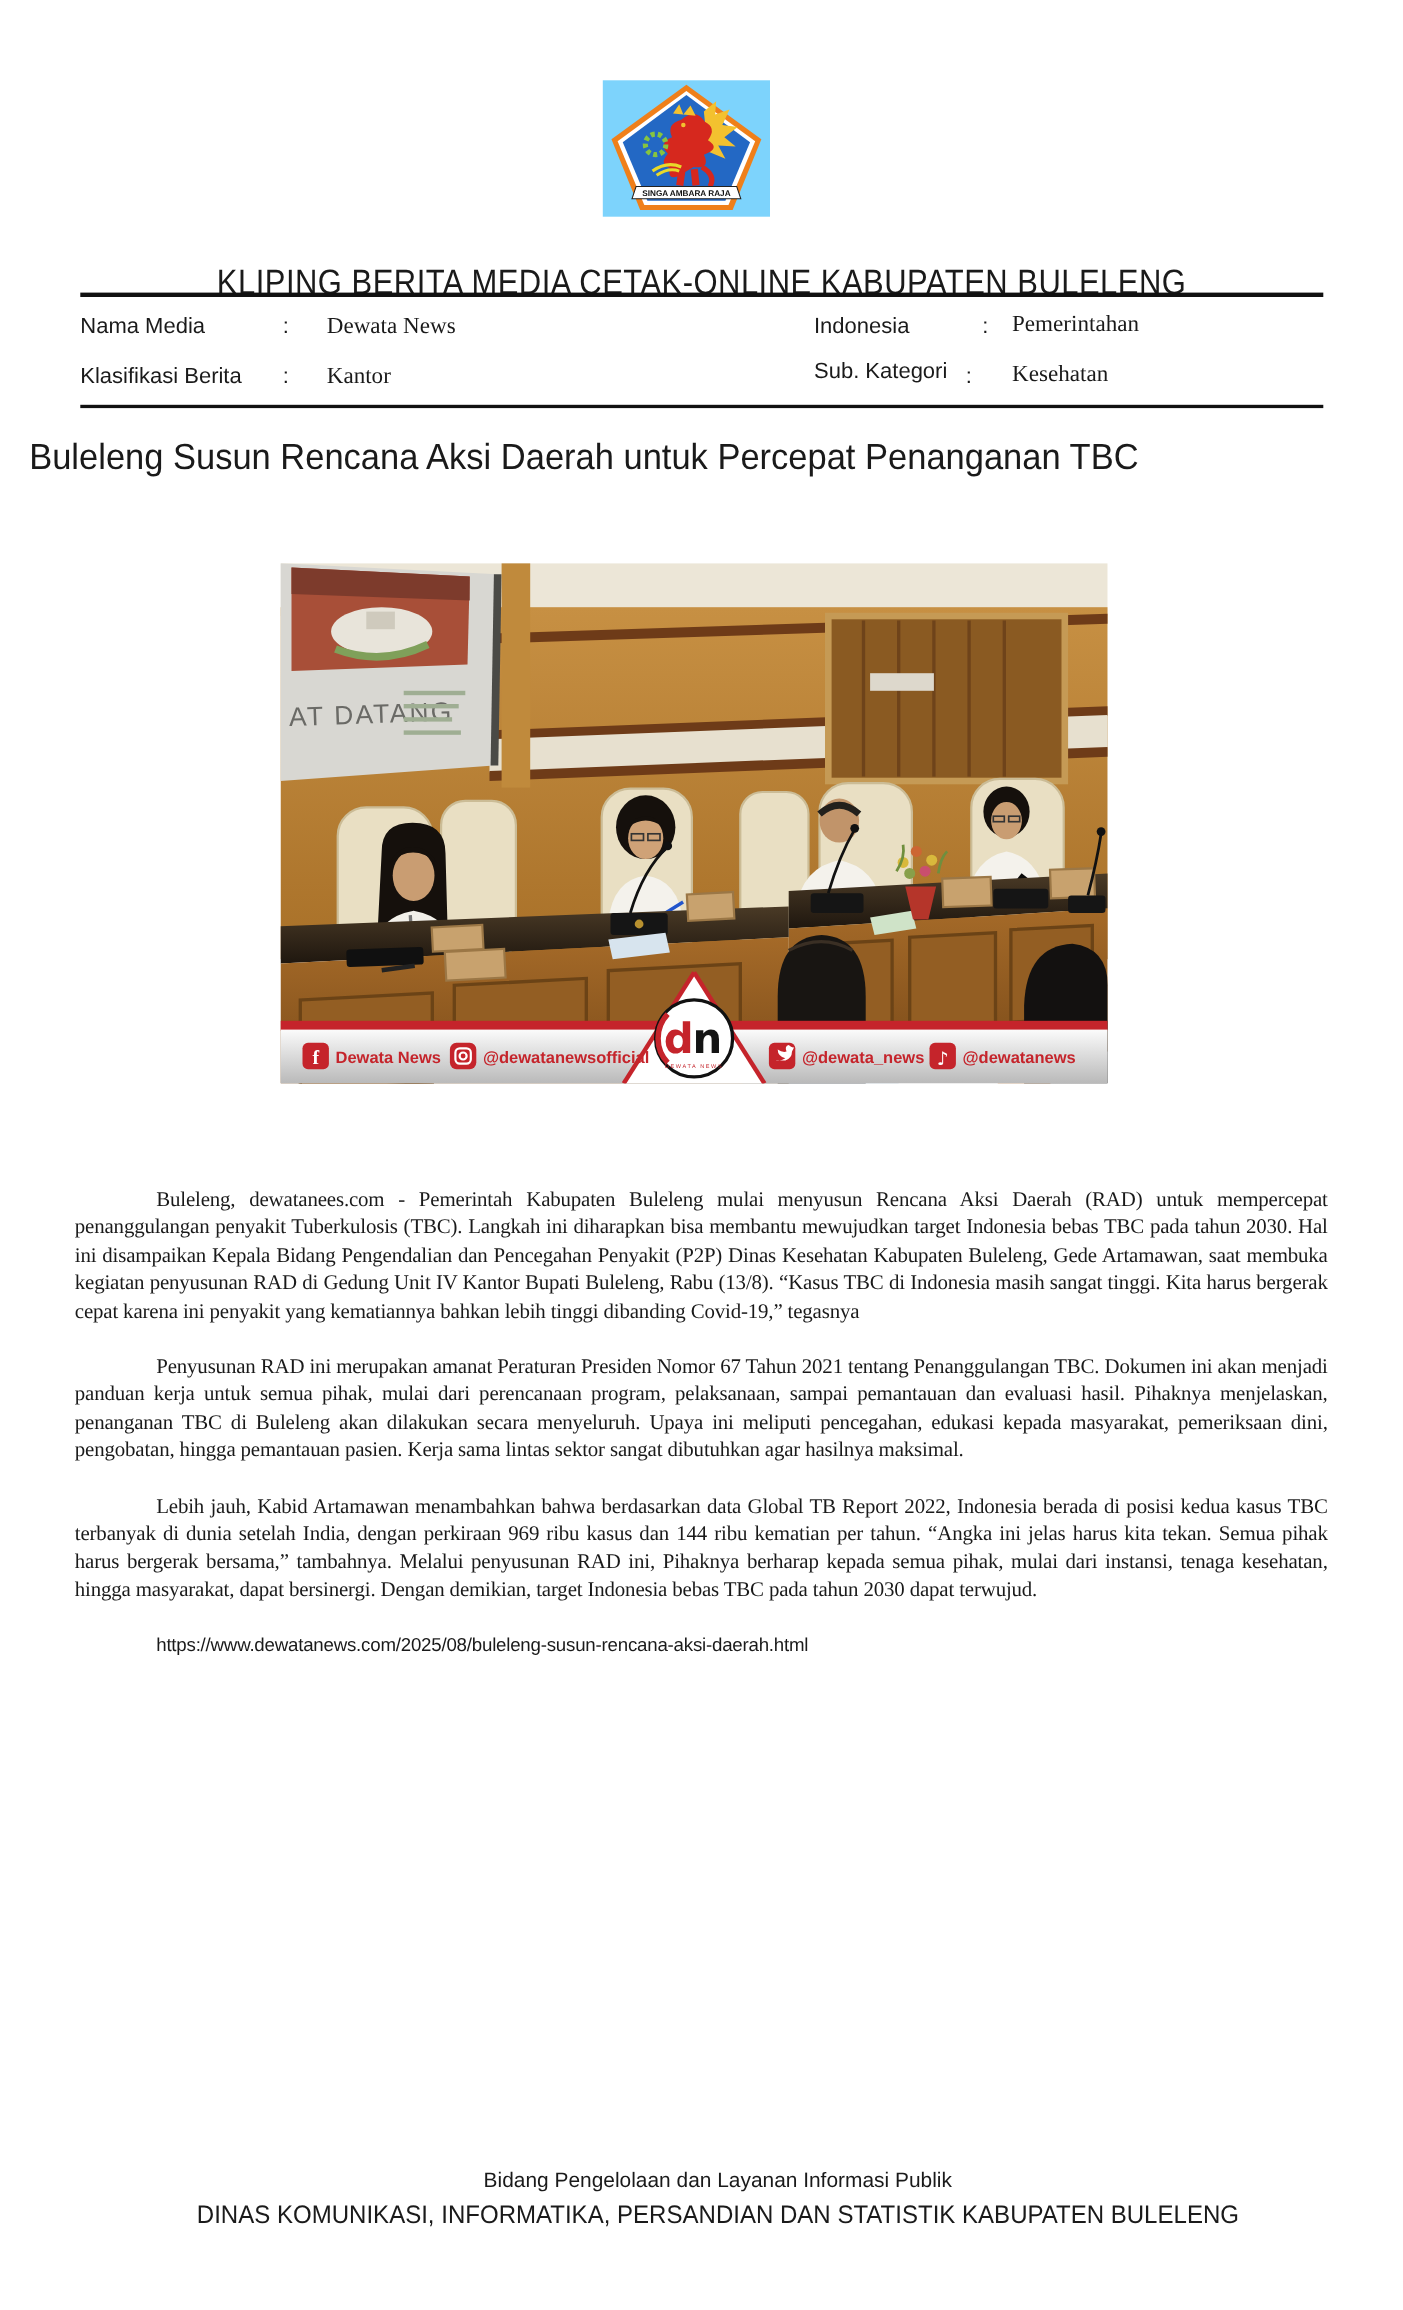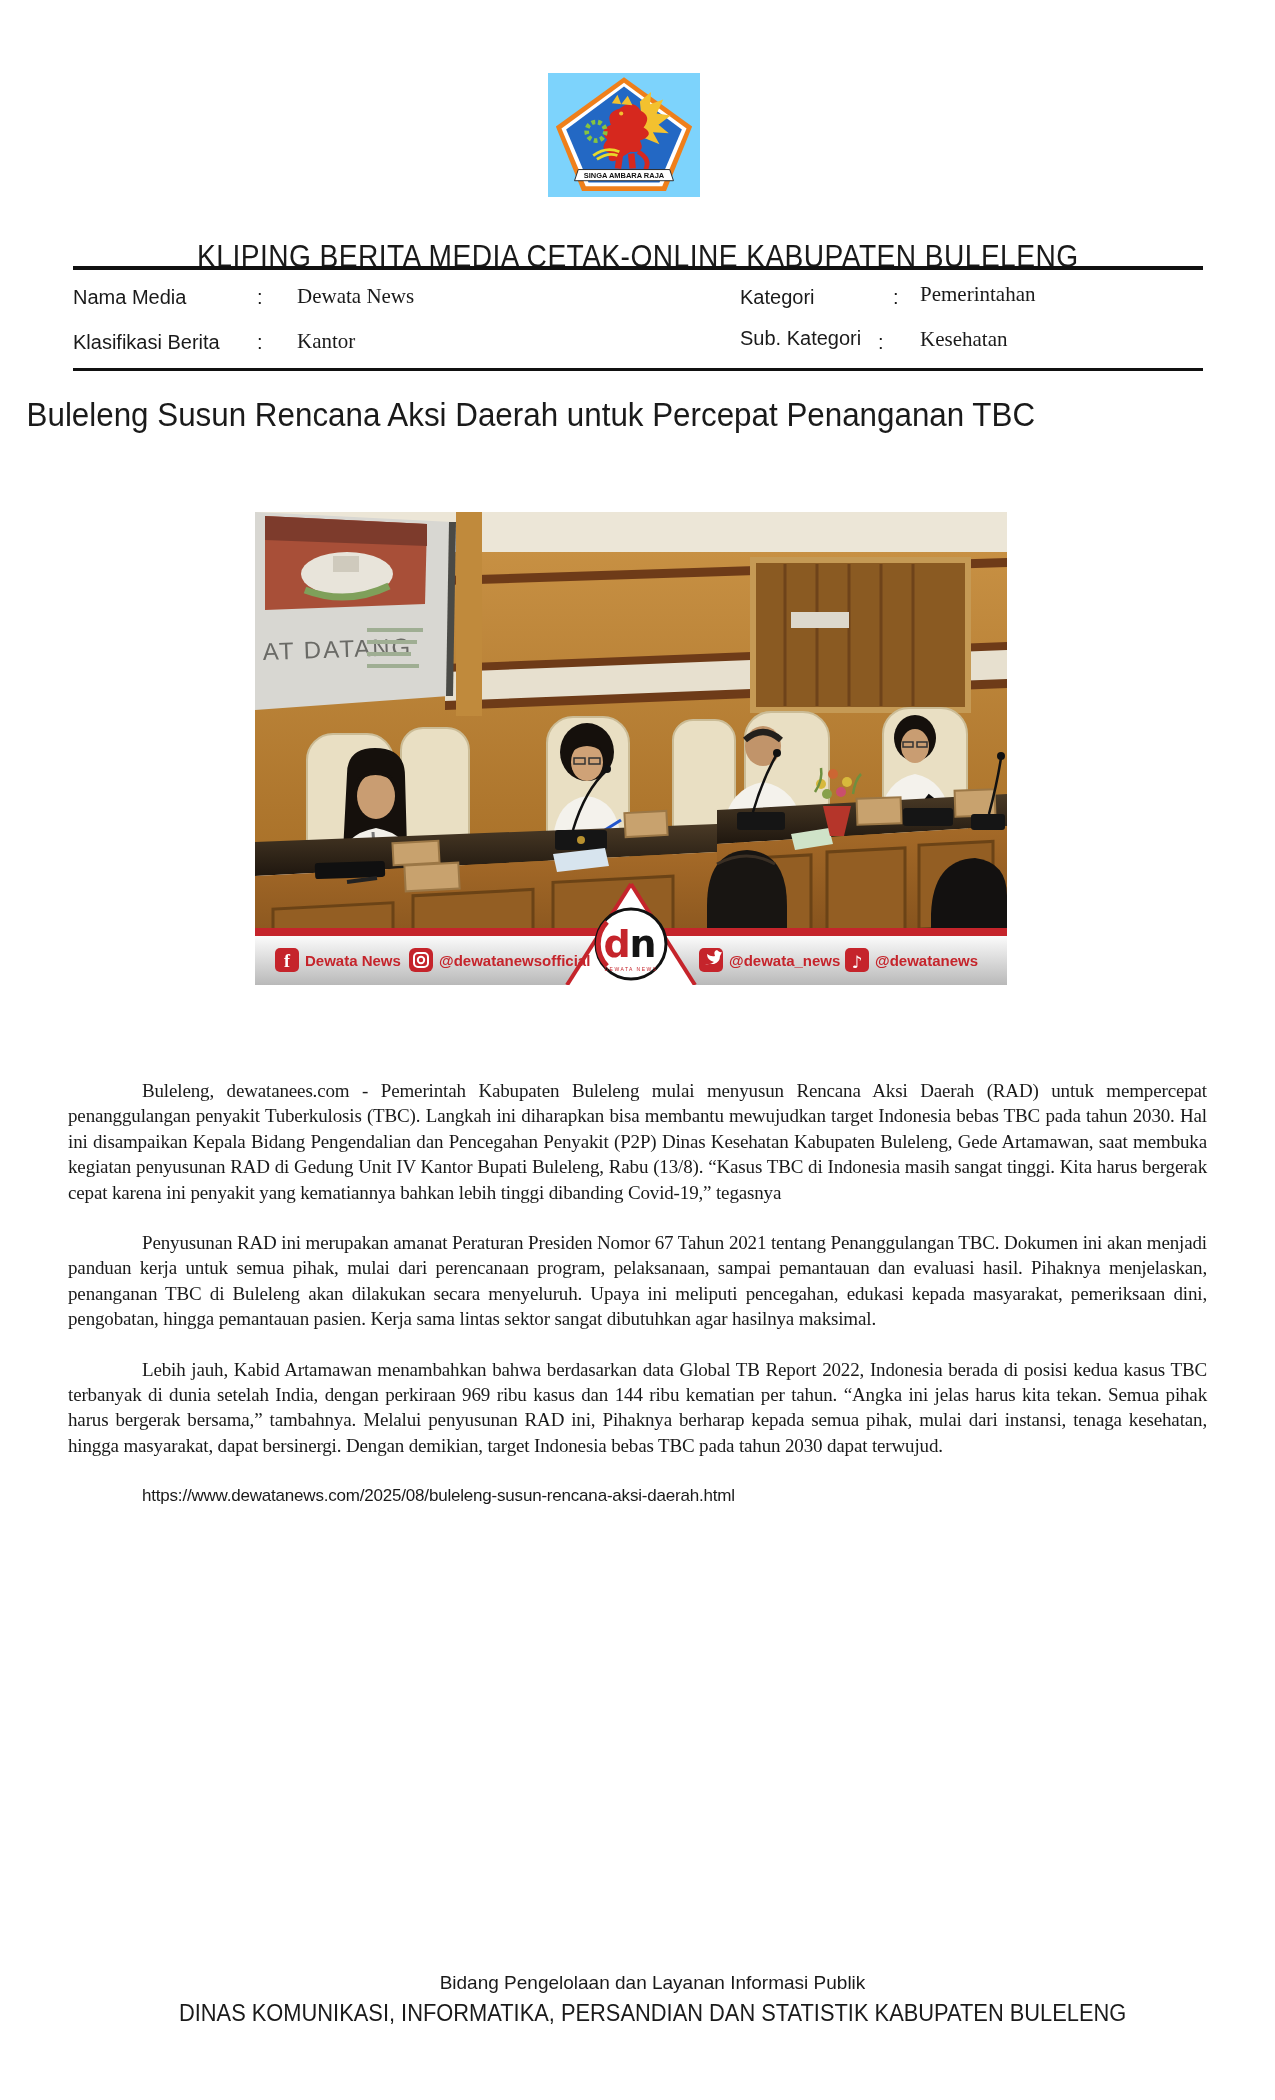--- a/index.html
+++ b/index.html
@@ -64,21 +64,21 @@
     <span class="cond">KLIPING BERITA MEDIA CETAK-ONLINE KABUPATEN BULELENG</span>
   </div>
 
   <div class="rule rule1"></div>
 
   <div class="meta">
     <span style="left:73px;top:286px">Nama Media</span>
     <span style="left:257px;top:286px">:</span>
     <span class="val" style="left:297px;top:284px">Dewata News</span>
 
-    <span style="left:740px;top:286px">Kategori</span>
+    <span style="left:740px;top:286px">Indonesia</span>
     <span style="left:893px;top:286px">:</span>
     <span class="val" style="left:920px;top:282px">Pemerintahan</span>
 
     <span style="left:73px;top:331px">Klasifikasi Berita</span>
     <span style="left:257px;top:331px">:</span>
     <span class="val" style="left:297px;top:329px">Kantor</span>
 
     <span style="left:740px;top:327px">Sub. Kategori</span>
     <span style="left:878px;top:331px">:</span>
     <span class="val" style="left:920px;top:327px">Kesehatan</span>

